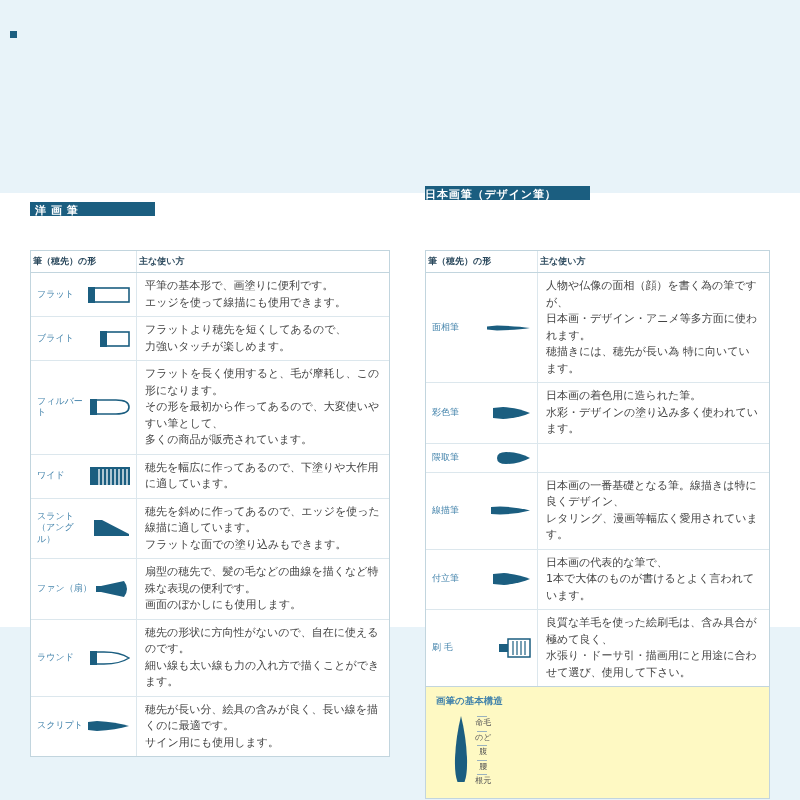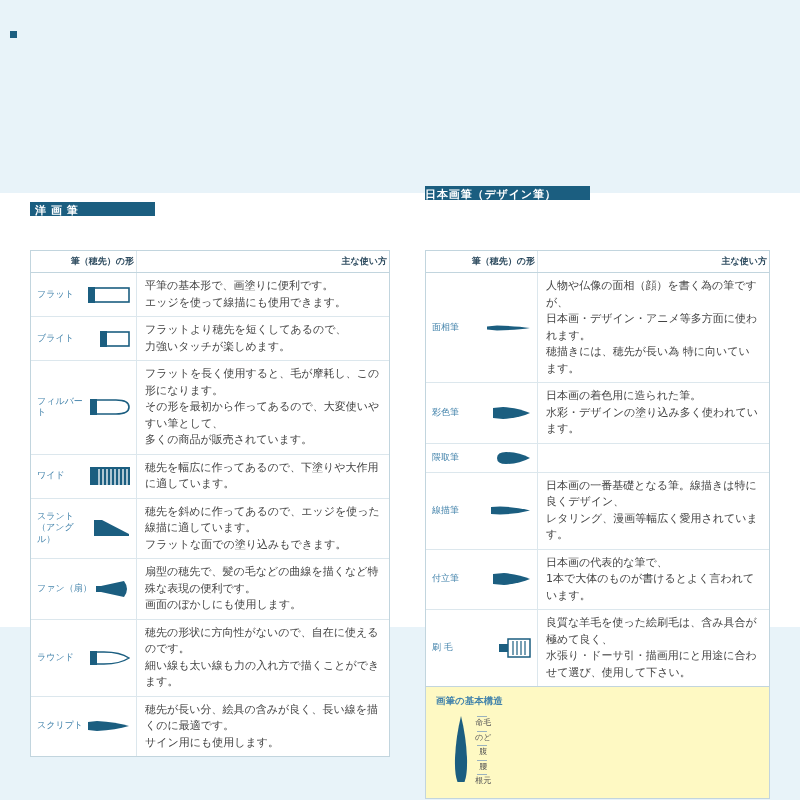--- a/index.html
+++ b/index.html
@@ -21,21 +21,21 @@
     font-size:11px; font-weight:bold; text-align:left;
   }
   #title-west { left:30px; top:202px; width:125px; letter-spacing:0.45em; padding-left:0.45em; }
   #title-jp   { left:425px; top:186px; width:165px; letter-spacing:0.08em; }
 
   .btable { position:absolute; border:1px solid #c2d5de; background:#fff; }
   #table-west { left:30px;  top:250px; width:360px; }
   #table-jp   { left:425px; top:250px; width:345px; }
 
   .thead { display:flex; border-bottom:1px solid #c2d5de; }
-  .thead .h { font-size:9px; font-weight:bold; color:#2c4a5e; text-align:right; padding:4px 2px; }
+  .thead .h { font-size:9px; font-weight:bold; color:#2c4a5e; text-align:left; padding:4px 2px; }
   #table-west .h1, #table-west .c1 { width:106px; }
   #table-jp   .h1, #table-jp   .c1 { width:112px; }
   .h1 { border-right:1px solid #dce7ed; }
   .h2 { flex:1; }
 
   .rows .trow { display:flex; border-top:1px solid #dce7ed; }
   .rows .trow:first-child { border-top:none; }
   .c1 {
     display:flex; align-items:center; justify-content:space-between;
     padding:6px 6px; border-right:1px solid #dce7ed;

